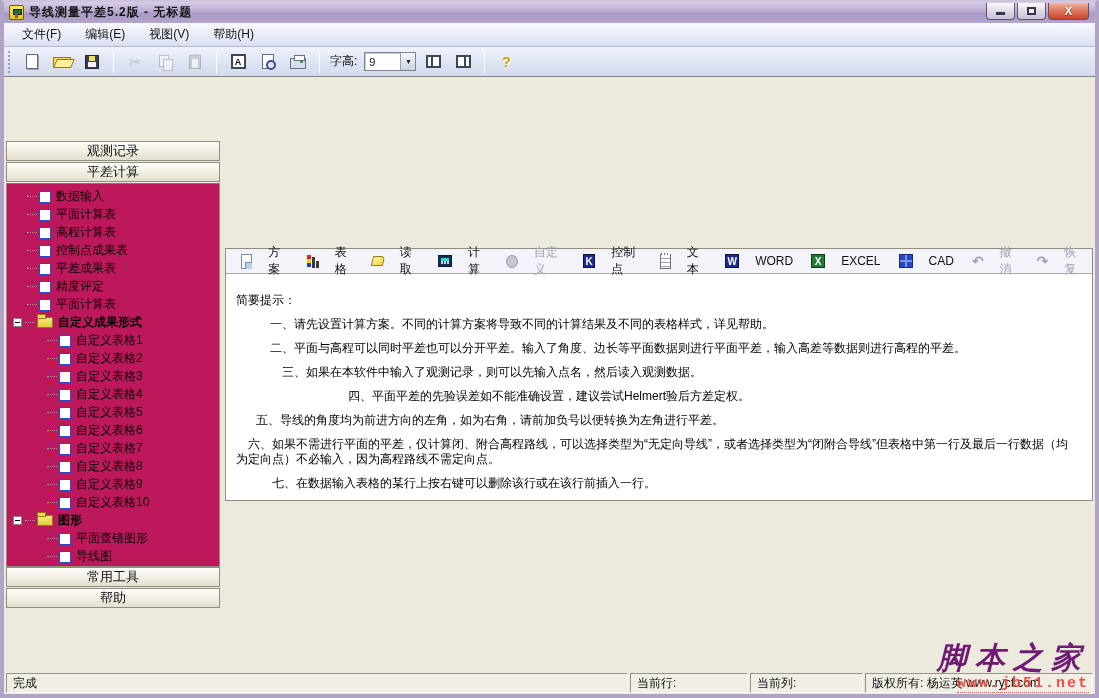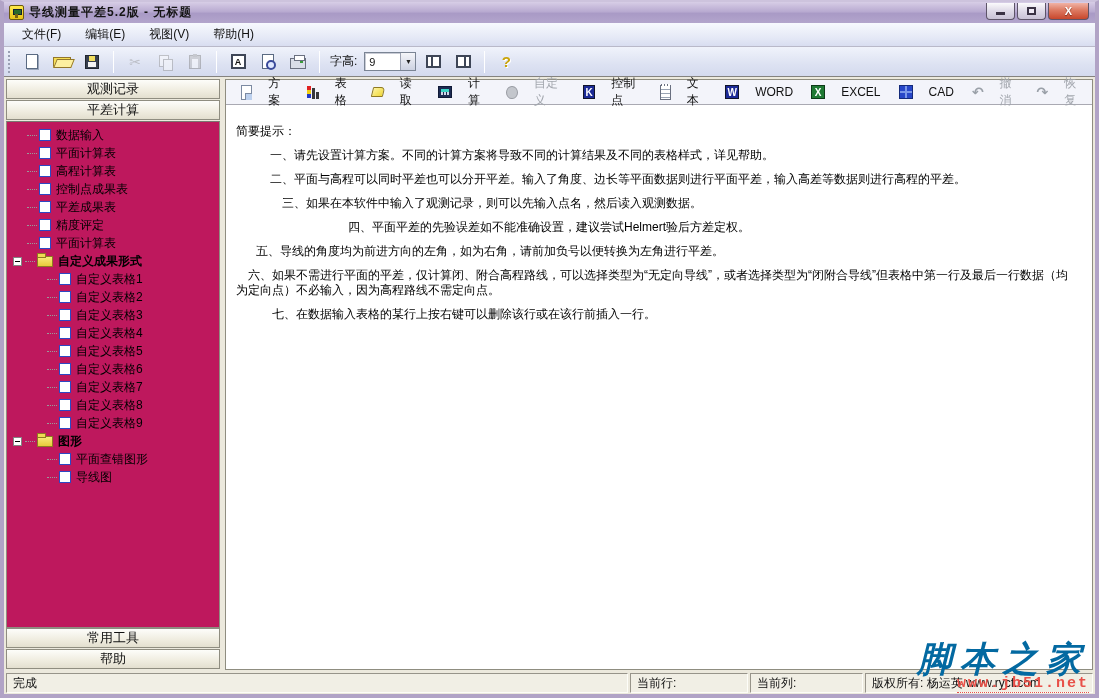--- a/index.html
+++ b/index.html
@@ -78,21 +78,21 @@
   .combo-val { flex:1; font-size:11px; padding-left:4px; color:#111; }
   .combo-btn { width:15px; height:100%; background:linear-gradient(180deg,#f4f5f9,#cdd2e2);
     border-left:1px solid #9aa0b0; display:flex; align-items:center; justify-content:center;
     font-size:7px; color:#222; }
   .i-layout { position:relative; width:15px; height:13px; border:2px solid #3e4657; background:#fff; }
   .i-layout::before { content:""; position:absolute; top:0; bottom:0; width:2px; background:#3e4657; }
   .i-layout.left::before { left:3px; } .i-layout.right::before { right:3px; }
   .i-help { font-size:15px; font-weight:bold; color:#caa40a; text-shadow:1px 1px 0 #fff; }
 
   
-  .body-row { flex:1; display:flex; padding:2px 2px 0 2px; gap:5px; min-height:0; }
+  .body-row { flex:1; display:flex; padding:2px 2px 0 2px; gap:5px; min-height:0;align-items:center; }
 
   .sidebar { width:214px; flex:0 0 214px; display:flex; flex-direction:column; }
   .side-btn { height:20px; flex:0 0 20px; margin-bottom:1px;
     background:linear-gradient(180deg,#fdfdfa 0%,#efecdf 60%,#e3dfcf 100%);
     border:1px solid #8f8d80; display:flex; align-items:center; justify-content:center;
     font-size:13px; color:#111; }
   .tree-panel { flex:1; background:#be185d; border:1px solid #8f8d80;
     border-top-color:#7a7870; overflow:hidden; padding:4px 0 0 6px; }
   .tree-row { height:18px; display:flex; align-items:center; font-size:12px; color:#000; }
   .lvl1 { padding-left:14px; } .lvl2 { padding-left:34px; }
@@ -154,22 +154,22 @@
   
   .statusbar { height:22px; flex:0 0 22px; margin-top:2px; display:flex; gap:2px;
     background:#ece9dd; padding:1px 2px; font-size:12px; color:#111; }
   .spanel { border:1px solid; border-color:#97948a #fdfdf8 #fdfdf8 #97948a;
     background:#f1efe5; display:flex; align-items:center; padding-left:6px; white-space:nowrap; overflow:hidden; }
   .sp1 { flex:1;font-family:Liberation Serif, serif; } .sp2 { width:118px; flex:0 0 118px; } .sp3 { width:113px; flex:0 0 113px; }
   .sp4 { width:228px; flex:0 0 228px; }
 
   
   .watermark { position:absolute; right:6px; bottom:2px; text-align:right; z-index:5; pointer-events:none; }
-  .wm-title { font-family:Liberation Serif, serif; font-weight:bold; font-style:italic;
-    font-size:35px; color:#0369a1; letter-spacing:8px; line-height:26px; }
+  .wm-title { font-family:Liberation Mono, monospace; font-weight:bold; font-style:italic;
+    font-size:30px; color:#701a75; letter-spacing:8px; line-height:26px; }
   .wm-url { font-family:"Liberation Mono","DejaVu Sans Mono",monospace; font-size:15px; font-weight:bold;
     color:#e85048; letter-spacing:2px; border-bottom:1px dotted #e85048; }
 </style>
 </head>
 <body>
 
 <div class="window">
 
   <div class="titlebar">
     <span class="app-icon"></span>
@@ -330,20 +330,25 @@
         <div class="tree-row lvl2">
             <span class="dots"></span>
             <span class="cb"></span>
             <span class="tlabel">自定义表格8</span>
           </div>
         <div class="tree-row lvl2">
             <span class="dots"></span>
             <span class="cb"></span>
             <span class="tlabel">自定义表格9</span>
           </div>
+        <div class="tree-row lvl2">
+            <span class="dots"></span>
+            <span class="cb"></span>
+            <span class="tlabel">自定义表格10</span>
+          </div>
 
         <div class="tree-row bold">
             <span class="expander"></span>
             <span class="dots"></span>
             <span class="folder"></span>
             <span class="tlabel">图形</span>
           </div>
         <div class="tree-row lvl2">
             <span class="dots"></span>
             <span class="cb"></span>

